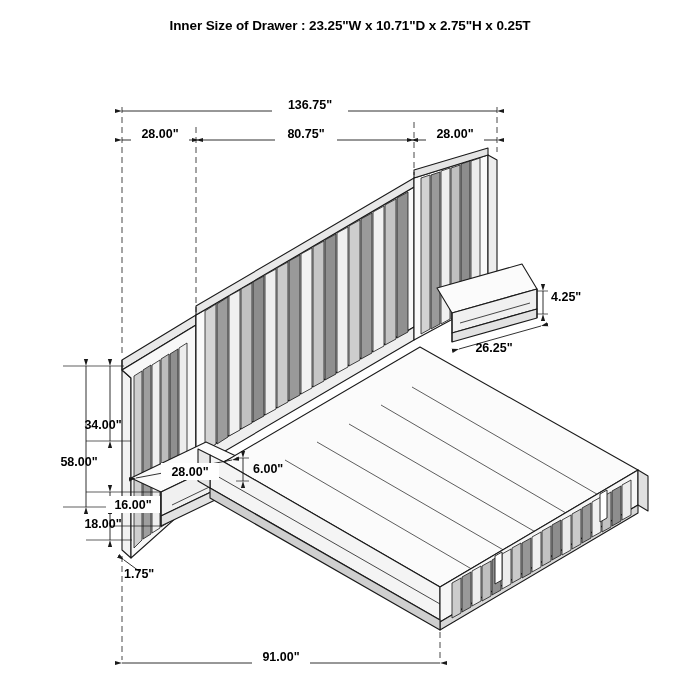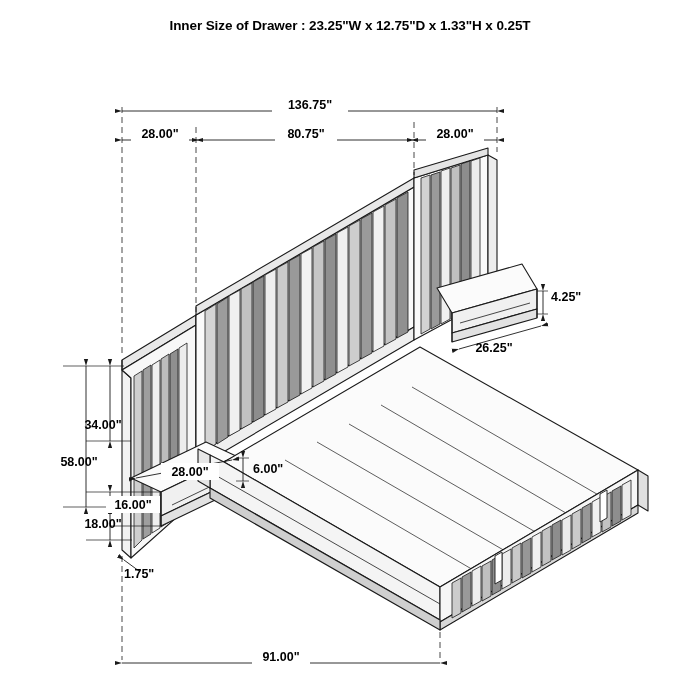--- a/index.html
+++ b/index.html
@@ -36,21 +36,21 @@
     font-size: 12.5px;
     font-weight: bold;
     fill: #000000;
   }
 </style>
 </head>
 <body>
 
 <div id="root">
 
-  <div id="title">Inner Size of Drawer : 23.25"W x 12.75"D x 1.33"H x 0.25T</div>
+  <div id="title">Inner Size of Drawer : 23.25"W x 10.71"D x 2.75"H x 0.25T</div>
 
   <svg width="700" height="700" viewBox="0 0 700 700">
 
     <defs>
       <marker id="arrS" markerWidth="9" markerHeight="9" refX="8" refY="3" orient="auto" markerUnits="strokeWidth">
         <path d="M8,3 L0,0.6 L0,5.4 z" fill="#1a1a1a"></path>
       </marker>
       <marker id="arrE" markerWidth="9" markerHeight="9" refX="1" refY="3" orient="auto" markerUnits="strokeWidth">
         <path d="M1,3 L9,0.6 L9,5.4 z" fill="#1a1a1a"></path>
       </marker>

